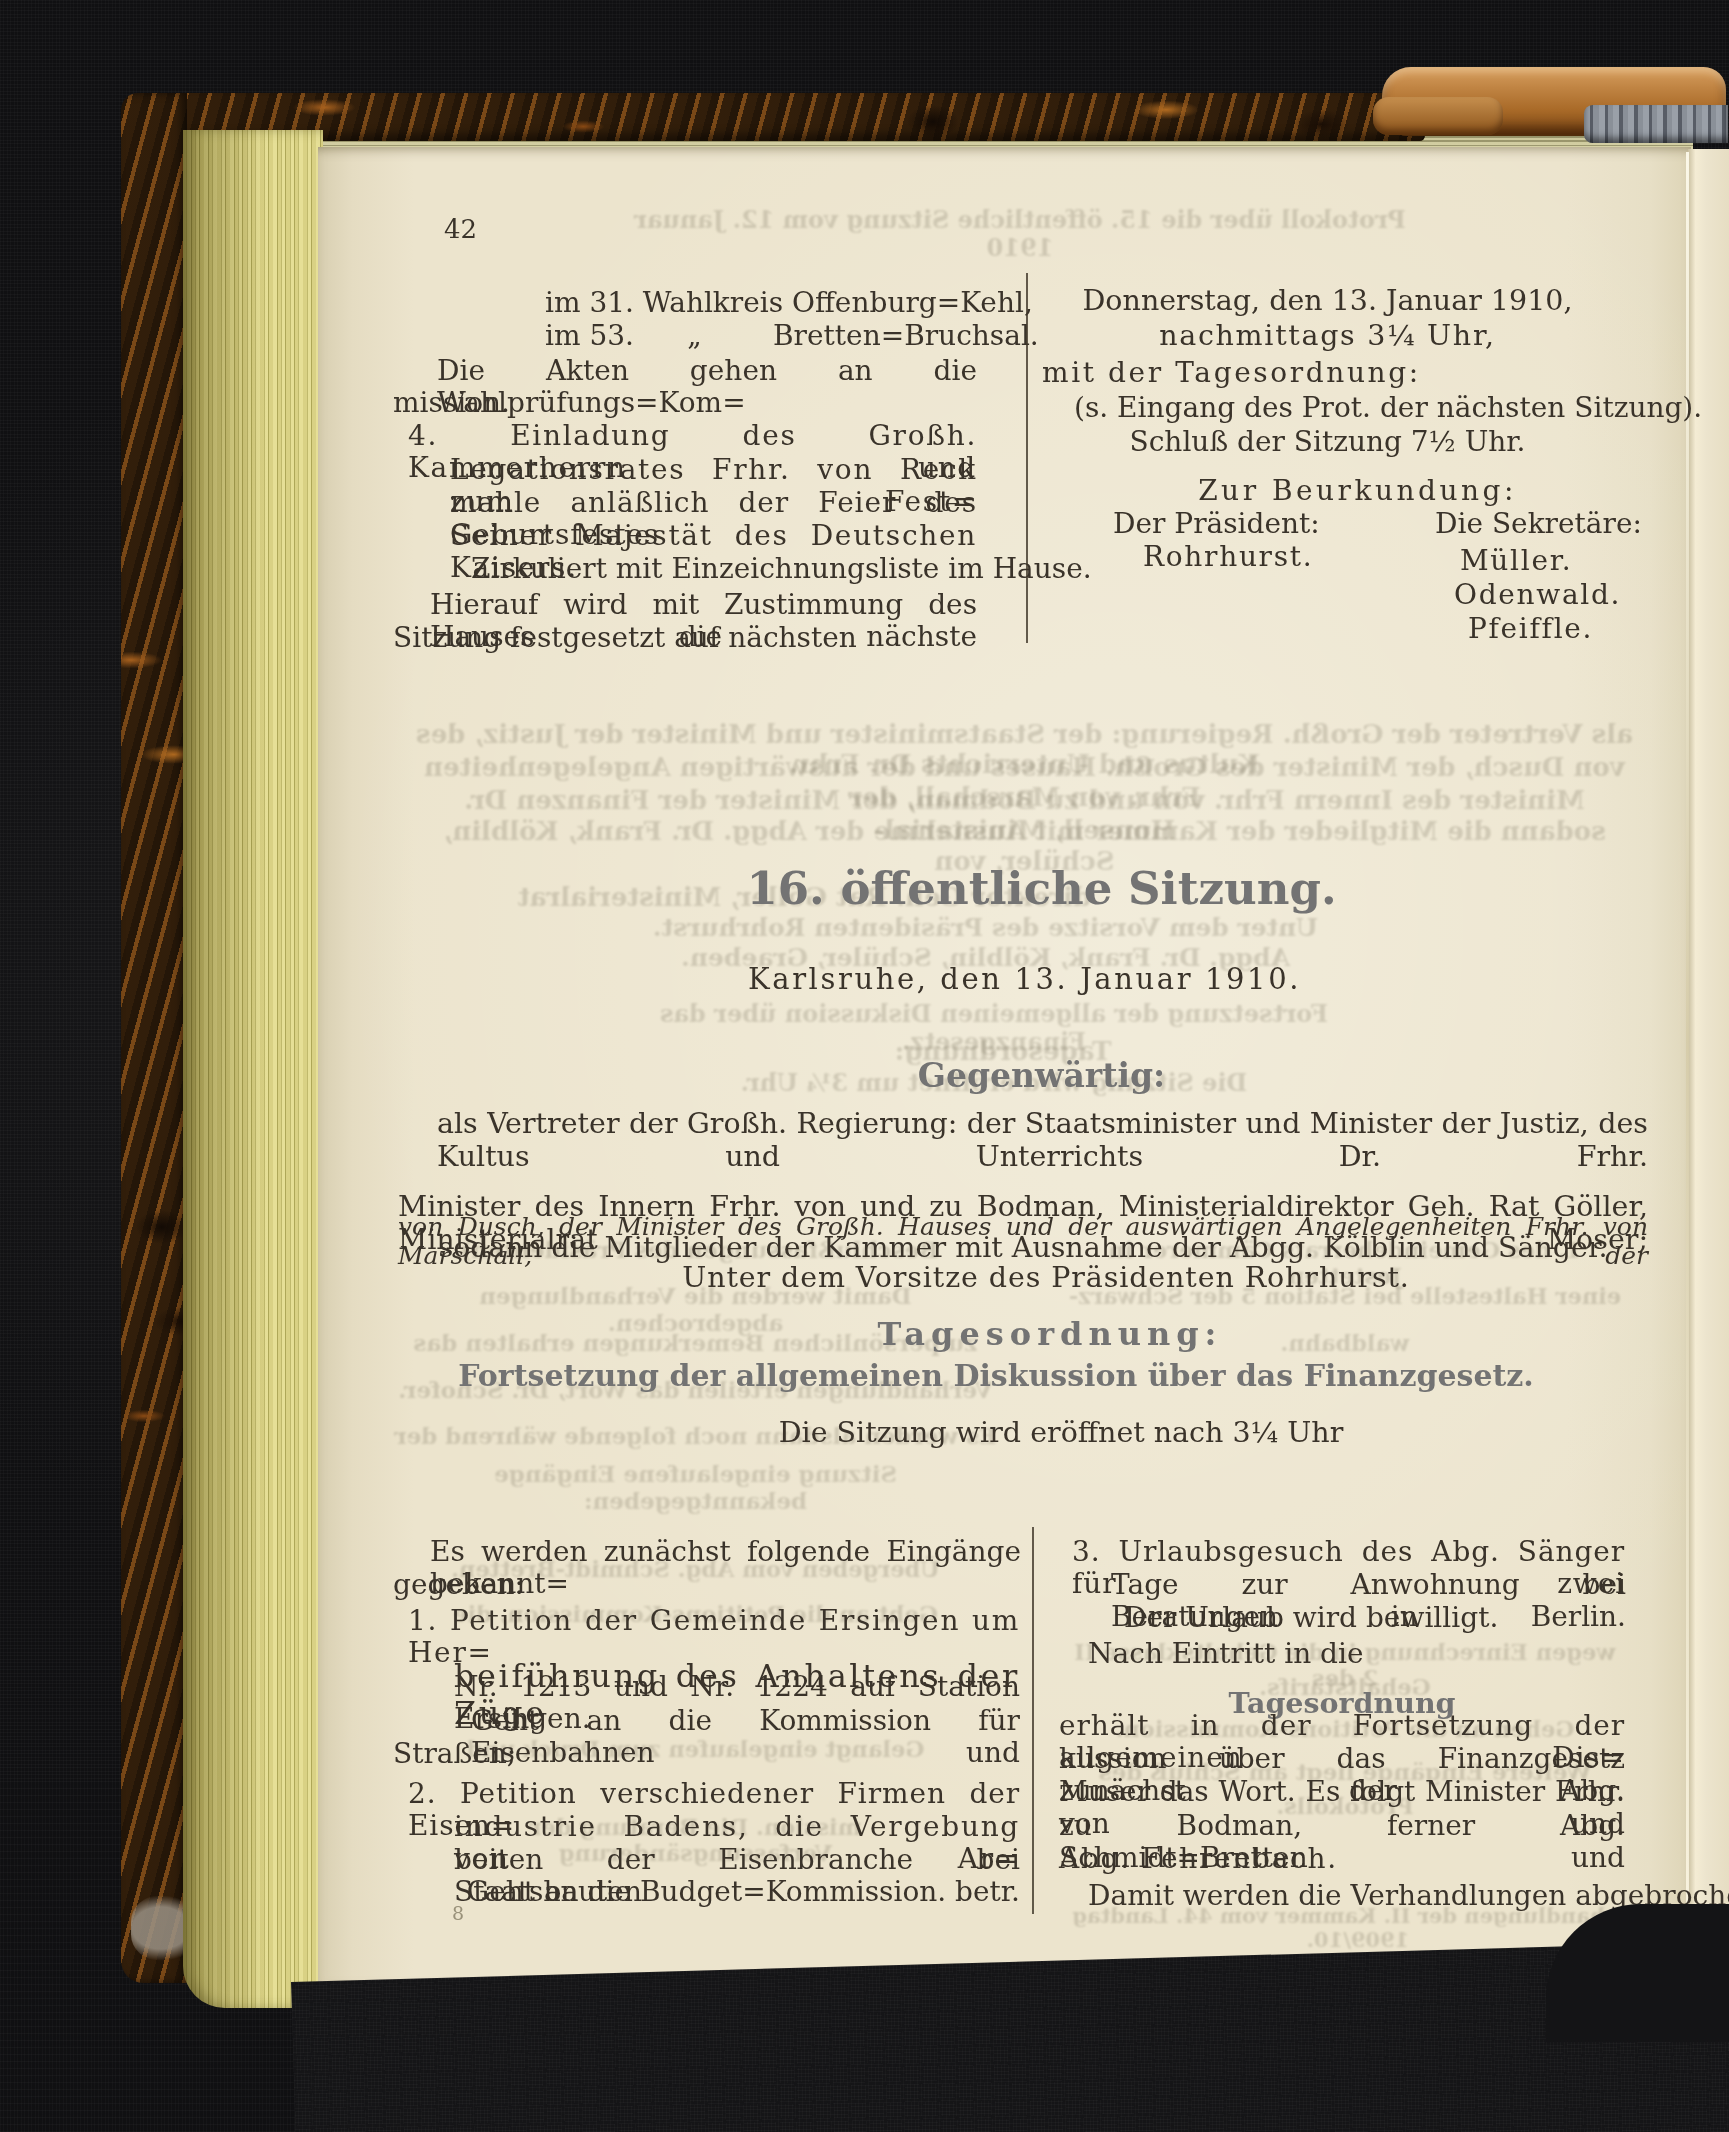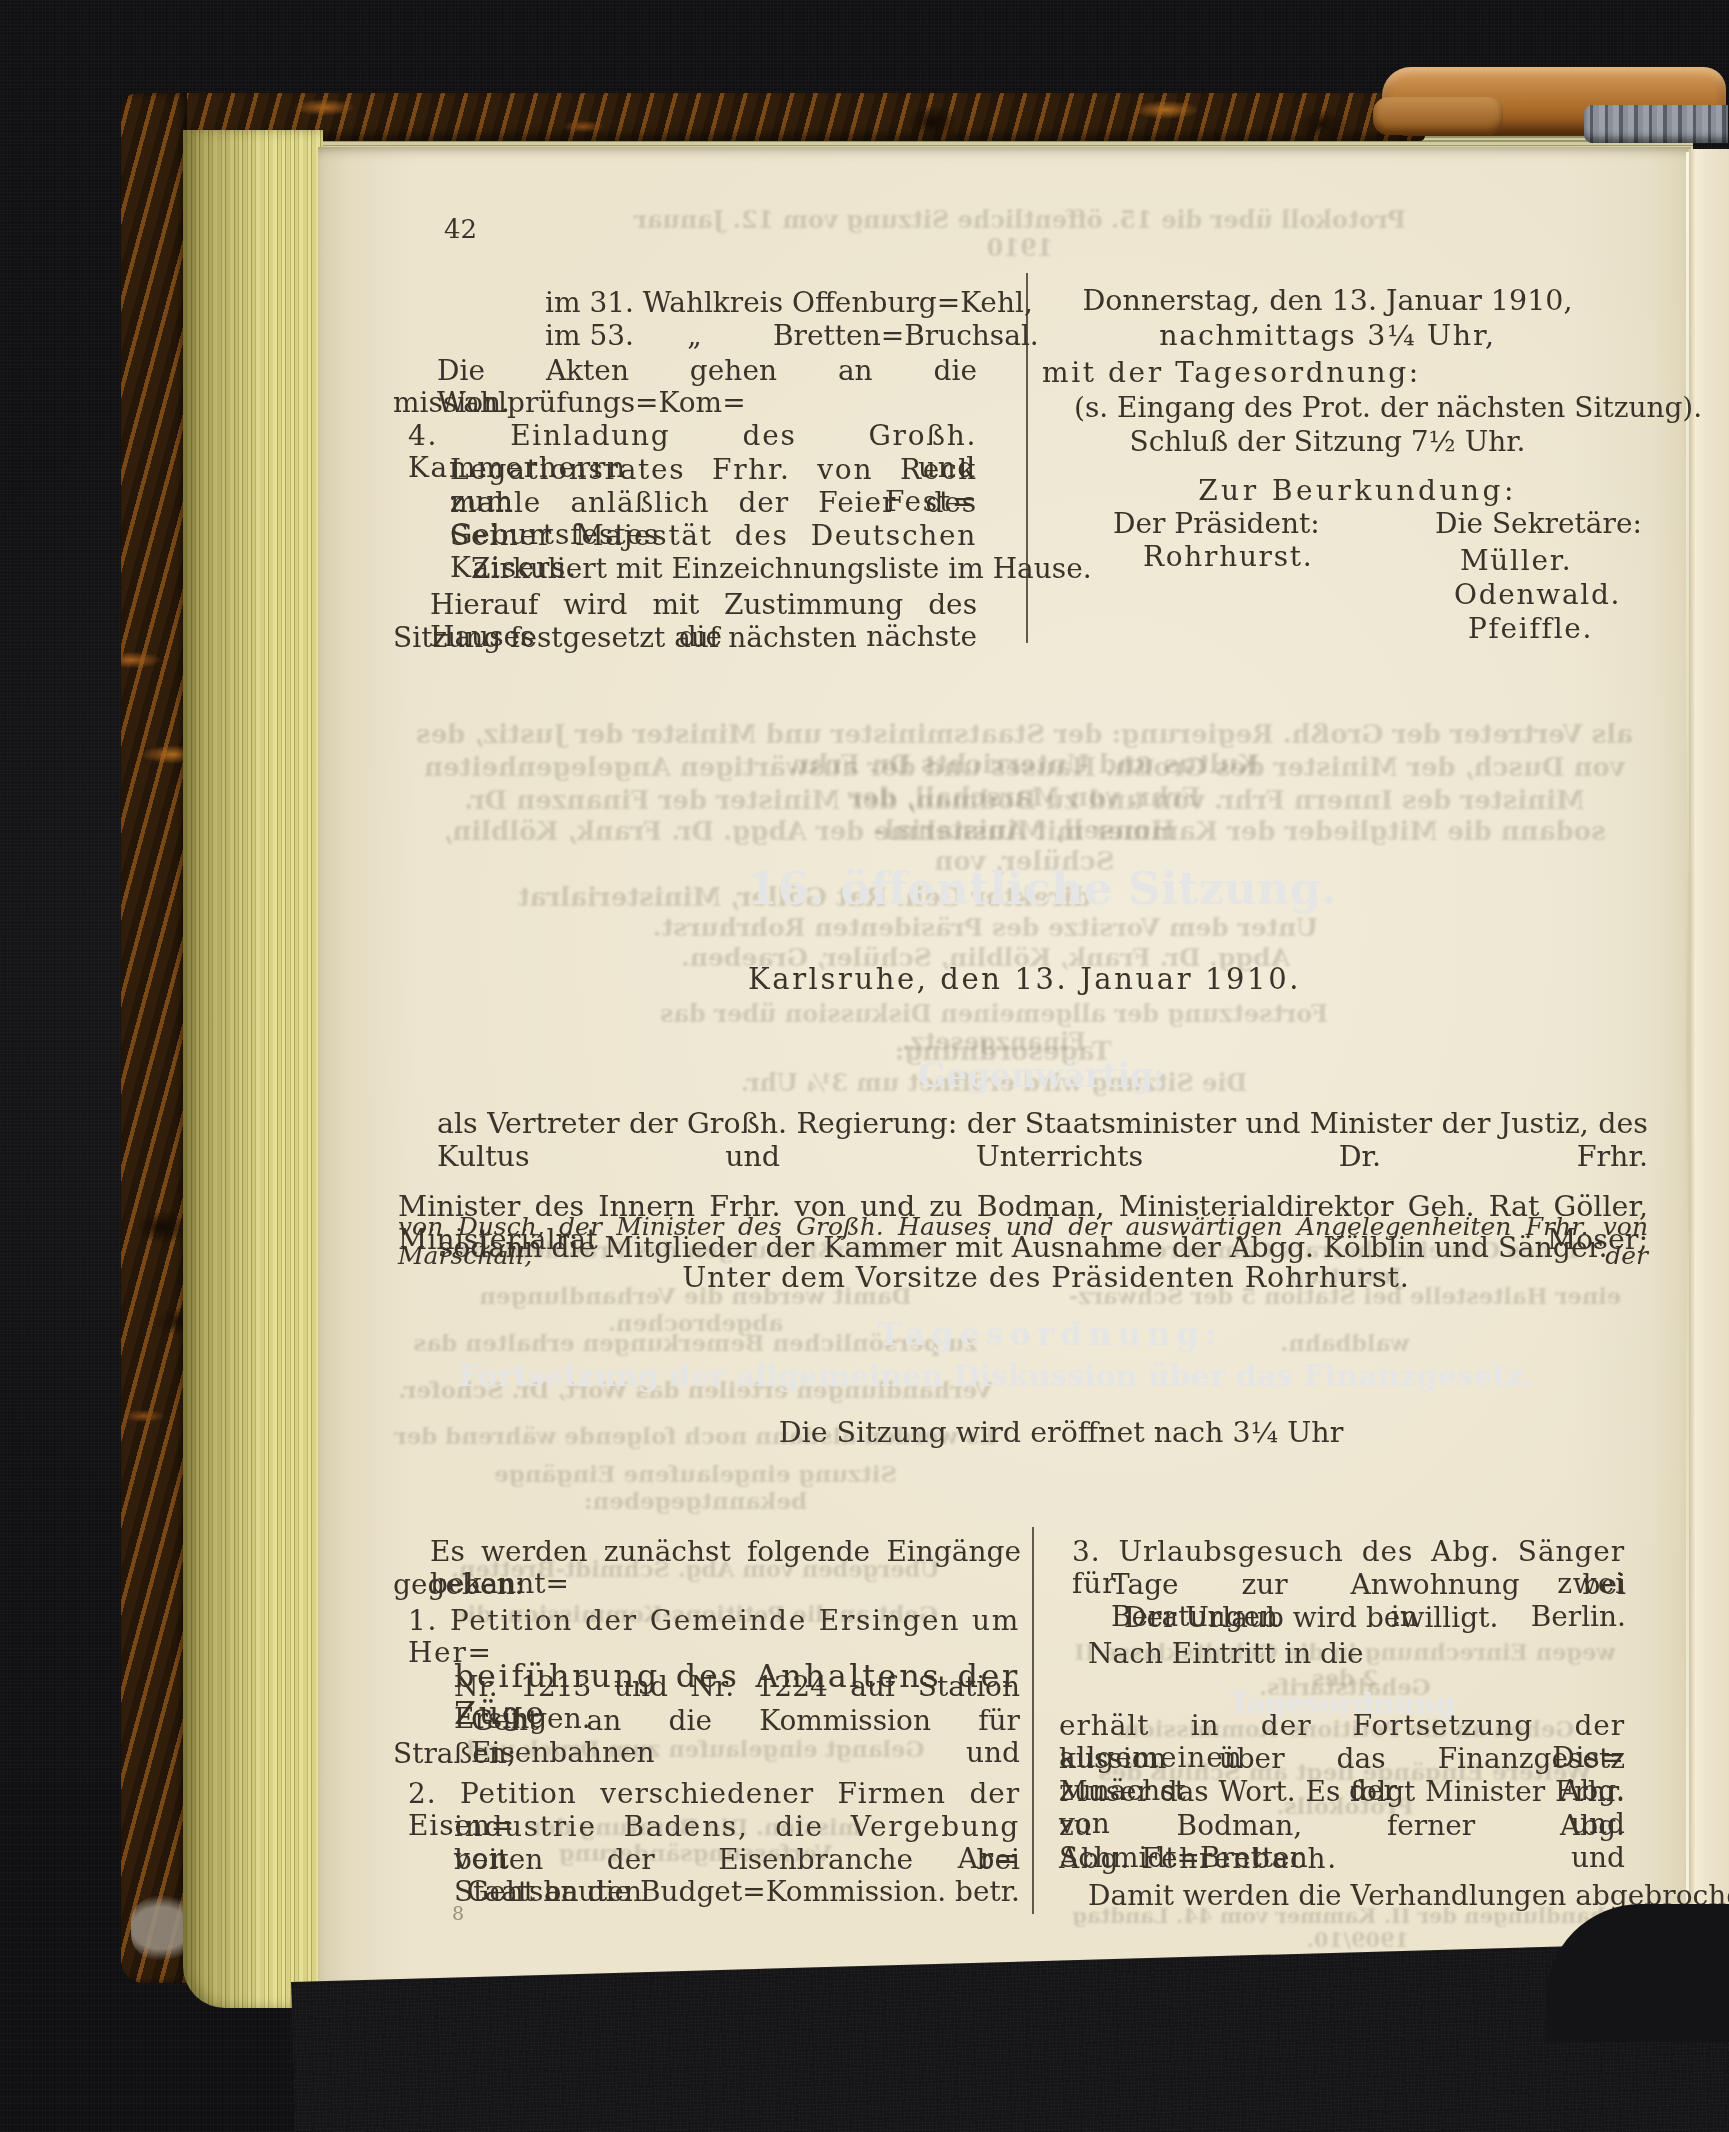--- a/index.html
+++ b/index.html
@@ -69,21 +69,21 @@
       repeating-linear-gradient(0deg, rgba(255,255,255,.028) 0 0.9px, rgba(0,0,0,0) 0.9px 3.5px),
       repeating-linear-gradient(90deg, rgba(255,255,255,.022) 0 0.9px, rgba(0,0,0,0) 0.9px 3.5px),
       #151517;}
   .corner-curl{position:absolute;left:1546px;top:1904px;width:190px;height:138px;
     background:#141416;border-radius:95px 0 0 0;}
   .divider{position:absolute;width:1.7px;background:rgba(62,54,40,.8);}
   
   .line{position:absolute;color:#3a332a;line-height:1.16;white-space:pre;}
   .j{white-space:normal;text-align:justify;text-align-last:justify;}
   .c{white-space:normal;text-align:center;}
-  .b{font-weight:bold;color:#e5e5e5;}
+  .b{font-weight:bold;color:#737373;}
   .faint{color:#99917a;}
   .bleed-layer .line{transform:scaleX(-1);filter:blur(1.1px);opacity:.24;color:#6e6753;
     font-weight:bold;white-space:normal;text-align:center;}
   
   .footer{position:absolute;left:0;top:2086px;width:1729px;height:47px;background:#a2a2a2;
     font-family:"Liberation Sans",sans-serif;}
   .blb-badge{position:absolute;left:7px;top:6px;width:33px;height:33px;background:#27a193;
     border-radius:16.4px 16.4px 16.4px 4.3px;color:#ffffff;font-weight:bold;font-size:11.2px;
     display:flex;align-items:center;justify-content:center;letter-spacing:0.3px;}
   .blb-name{position:absolute;left:50px;top:7px;color:#1d1d1b;font-weight:bold;

